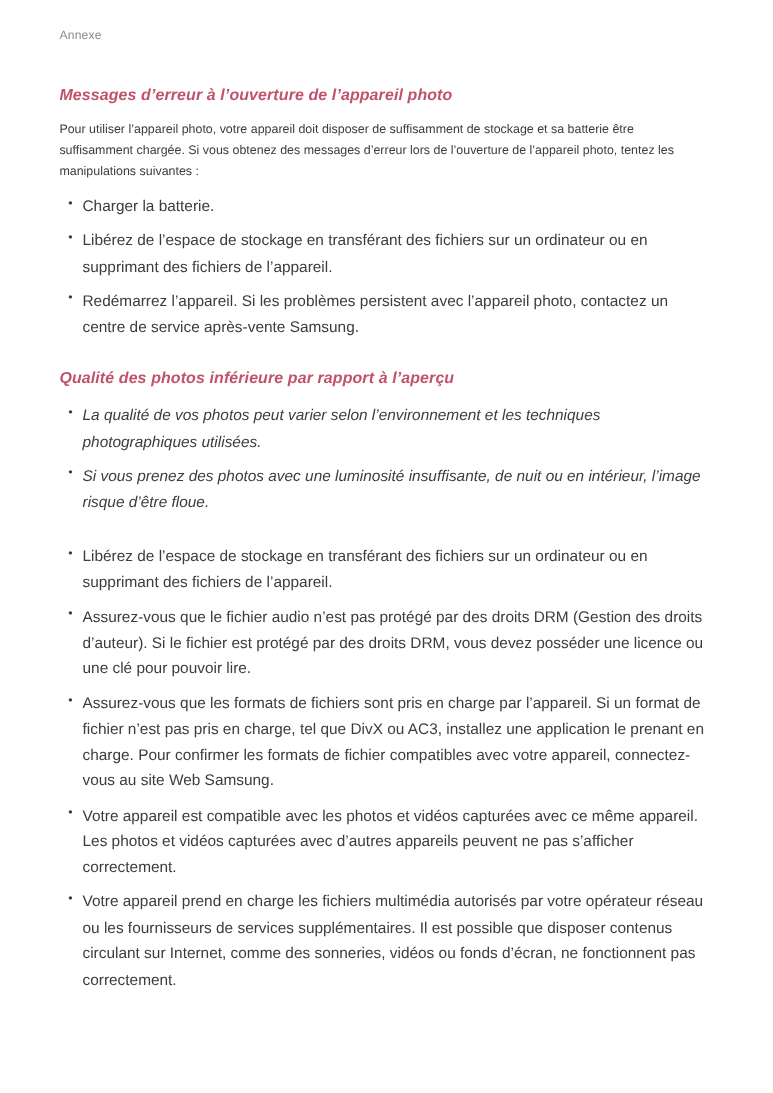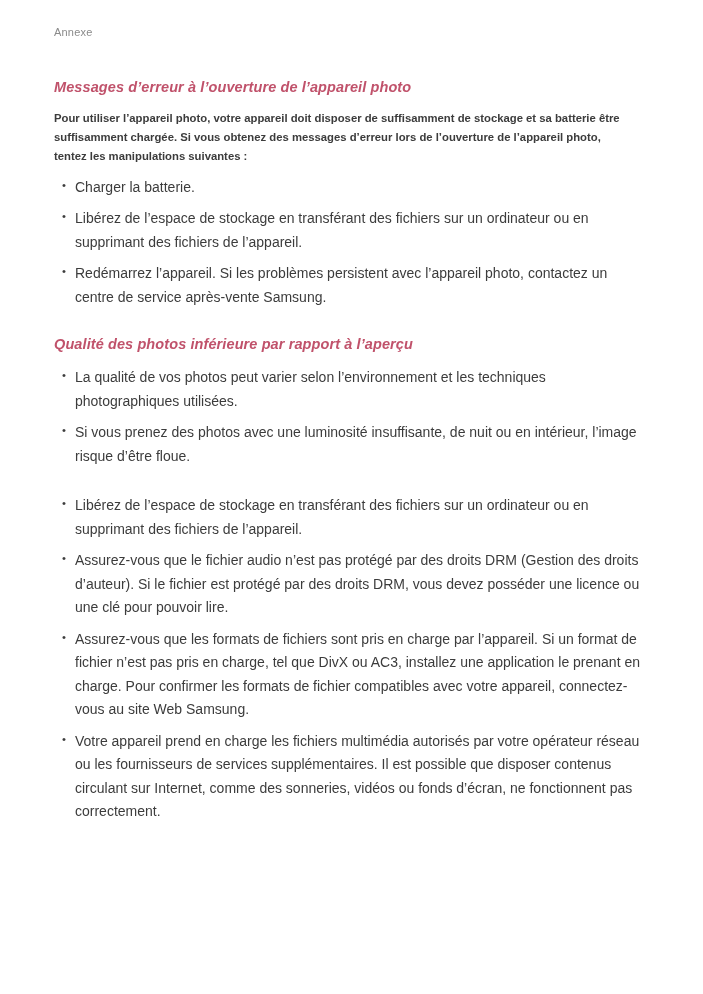--- a/index.html
+++ b/index.html
@@ -47,21 +47,20 @@
   }
   .section {
     margin-bottom: 26px;
   }
   p.para {
     font-size: 11.3px;
     line-height: 1.68;
     margin: 0 16px 10px 0;
     color: #3c3c3c;
     text-align: left;
-    font-weight: bold;
   }
   ul.bullets {
     list-style: none;
     margin: 0;
     padding: 0;
   }
   ul.bullets li {
     position: relative;
     padding-left: 21px;
     font-size: 14px;
@@ -74,21 +73,21 @@
   }
   ul.bullets li::before {
     content: "•";
     position: absolute;
     left: 8px;
     top: 0;
     color: #3c3c3c;
     font-size: 11.3px;
     line-height: 1.68;
   }
-  .spacer-top-2 { margin-top: 2px; }
+  .spacer-top-2 { margin-top: 2px; font-style: italic; }
   .footer {
     position: absolute;
     bottom: 22px;
     left: 0;
     width: 703px;
     text-align: center;
     font-size: 11.5px;
     color: #4a4a4a;
   }
 </style>
@@ -117,20 +116,21 @@
         <li>La qualité de vos photos peut varier selon l’environnement et les techniques photographiques utilisées.</li>
         <li>Si vous prenez des photos avec une luminosité insuffisante, de nuit ou en intérieur, l’image risque d’être floue.</li>
       </ul>
     </div>
 
     <div class="section">
       <ul class="bullets">
         <li>Libérez de l’espace de stockage en transférant des fichiers sur un ordinateur ou en supprimant des fichiers de l’appareil.</li>
         <li>Assurez-vous que le fichier audio n’est pas protégé par des droits DRM (Gestion des droits d’auteur). Si le fichier est protégé par des droits DRM, vous devez posséder une licence ou une clé pour pouvoir lire.</li>
         <li>Assurez-vous que les formats de fichiers sont pris en charge par l’appareil. Si un format de fichier n’est pas pris en charge, tel que DivX ou AC3, installez une application le prenant en charge. Pour confirmer les formats de fichier compatibles avec votre appareil, connectez-vous au site Web Samsung.</li>
+        <li>Votre appareil est compatible avec les photos et vidéos capturées avec ce même appareil. Les photos et vidéos capturées avec d’autres appareils peuvent ne pas s’afficher correctement.</li>
         <li>Votre appareil prend en charge les fichiers multimédia autorisés par votre opérateur réseau ou les fournisseurs de services supplémentaires. Il est possible que disposer contenus circulant sur Internet, comme des sonneries, vidéos ou fonds d’écran, ne fonctionnent pas correctement.</li>
       </ul>
     </div>
 
   </div>
 
 
 </div>
 
 </body></html>

